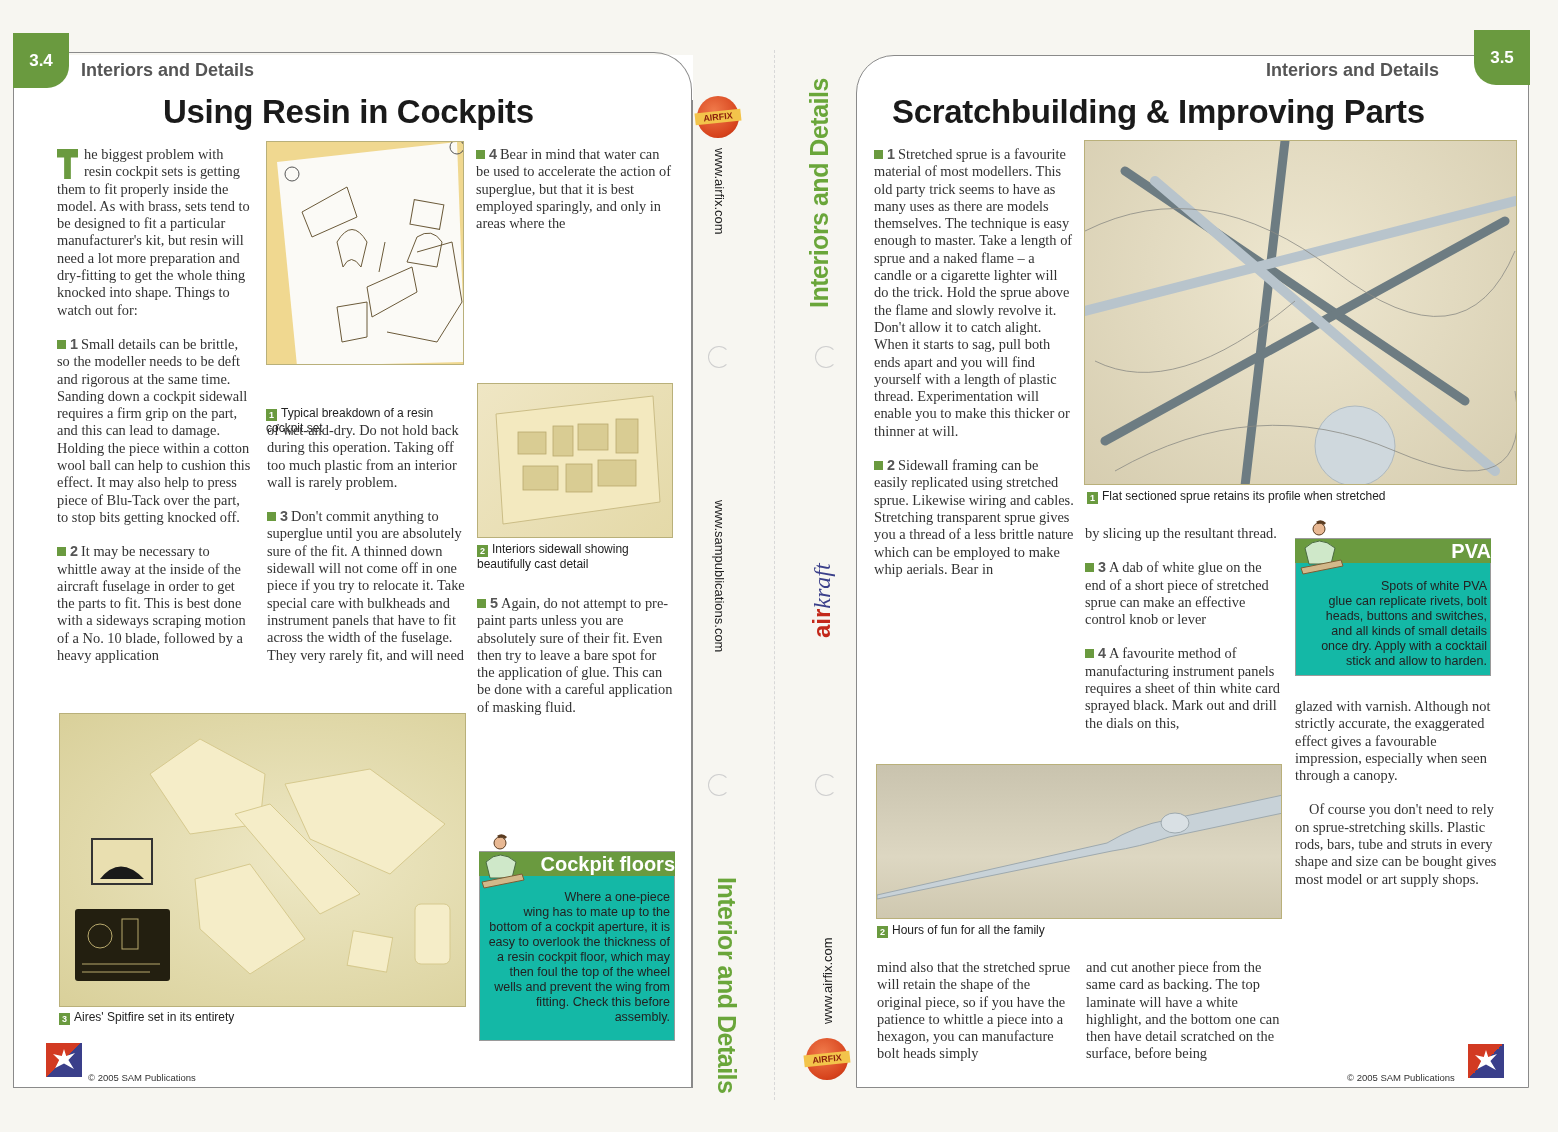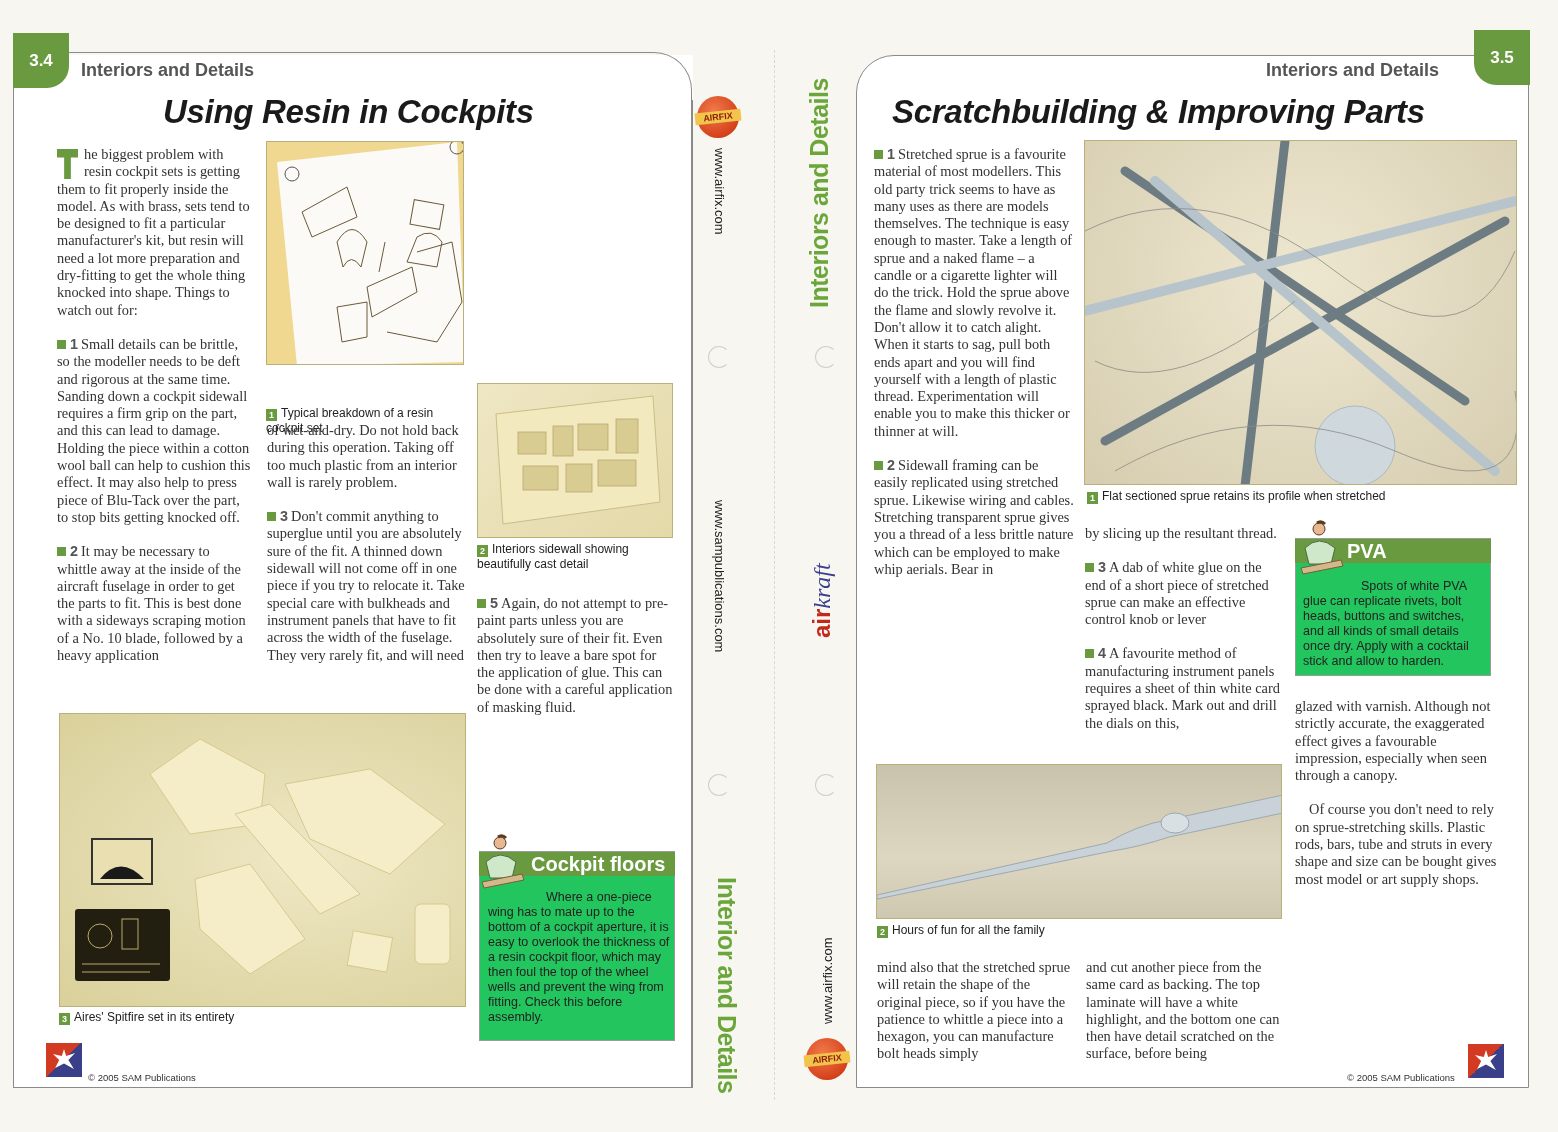--- a/index.html
+++ b/index.html
@@ -11,35 +11,35 @@
   #left-frame { left: 13px; top: 55px; width: 680px; height: 1033px; border-top: none; border-right: none; border-radius: 0; }
   #left-frame-top { position: absolute; left: 68px; top: 52px; width: 624px; height: 50px; border-top: 1.5px solid #8a8a8a; border-right: 1.5px solid #8a8a8a; border-radius: 0 38px 0 0; }
   #left-frame-right { position: absolute; left: 691px; top: 100px; width: 2px; height: 988px; background: #8a8a8a; }
   #right-frame { left: 856px; top: 55px; width: 673px; height: 1033px; }
 
   .tab { position: absolute; color: #fff; font-family: "Liberation Sans", sans-serif; font-weight: bold; font-size: 17px; display: flex; align-items: center; justify-content: center; }
   #tab-left { left: 13px; top: 33px; width: 56px; height: 55px; border-radius: 0 0 22px 0; }
   #tab-right { left: 1474px; top: 30px; width: 56px; height: 55px; border-radius: 0 0 0 22px; }
 
   .section-label { position: absolute; font-family: "Liberation Sans", sans-serif; font-weight: bold; font-size: 18px; color: #555; }
-  .title { position: absolute; font-family: "Liberation Sans", sans-serif; font-weight: bold; font-size: 33px; color: #1a1a1a; letter-spacing: -0.3px; font-style: italic; }
+  .title { position: absolute; font-family: "Liberation Sans", sans-serif; font-weight: bold; font-size: 33px; color: #1a1a1a; letter-spacing: -0.3px; }
 
   .col { position: absolute; font-size: 14.4px; line-height: 17.3px; color: #333; }
   .col p { margin-bottom: 17px; }
   .bullet { display: inline-block; width: 9px; height: 9px; background: #6a9a3f; margin-right: 4px; vertical-align: 0px; }
   .num { font-family: "Liberation Sans", sans-serif; font-weight: bold; color: #555; margin-right: 3px; }
   .dropcap { float: left; width: 21px; height: 30px; background: #6a9a3f; margin: 3px 6px 0 0; position: relative; }
   .dropcap-t { clip-path: polygon(0 0, 100% 0, 100% 28%, 66% 28%, 66% 100%, 34% 100%, 34% 28%, 0 28%); }
   .dropcap-i { width: 11px; }
 
   .photo { position: absolute; border: 1px solid #b9b07a; overflow: hidden; }
   .caption { position: absolute; font-family: "Liberation Sans", sans-serif; font-size: 12px; line-height: 14px; color: #222; }
   .cap-num { display: inline-block; width: 11px; height: 12px; background: #6a9a3f; color: #fff; font-size: 9px; font-weight: bold; text-align: center; line-height: 12px; margin-right: 4px; vertical-align: -1px; }
 
-  .tipbox { position: absolute; border: 1px solid #9a9a9a; background: #22c55e; }
+  .tipbox { position: absolute; border: 1px solid #9a9a9a; background: #14b8a6; text-align: right; }
   .tip-head { position: absolute; height: 24px; color: #fff; font-family: "Liberation Sans", sans-serif; font-weight: bold; font-size: 20px; line-height: 24px; padding-left: 52px; }
   .tip-body { position: absolute; font-family: "Liberation Sans", sans-serif; font-size: 12.5px; line-height: 15px; color: #222; }
   .tip-body .indent { display: inline-block; width: 58px; }
 
   .vert { position: absolute; transform-origin: 0 0; white-space: nowrap; }
   .vert-green { font-family: "Liberation Sans", sans-serif; font-weight: bold; font-size: 25px; color: #6aa63a; letter-spacing: -0.5px; }
   .vert-url { font-family: "Liberation Sans", sans-serif; font-size: 13px; color: #222; }
   .airfix-logo { position: absolute; width: 42px; height: 42px; border-radius: 50%; background: radial-gradient(circle at 40% 35%, #f07a4a, #d6421c 70%, #a52e10); }
   .airfix-logo span { position: absolute; left: -2px; top: 15px; width: 46px; height: 12px; background: #f3c44b; color: #8a1d0b; font-family: "Liberation Sans", sans-serif; font-weight: bold; font-size: 9px; text-align: center; line-height: 12px; transform: rotate(-6deg); }
 
@@ -90,20 +90,21 @@
   </svg>
 </div>
 <div class="caption" style="left:266px; top:369px; width:200px;margin-top:37px;"><span class="cap-num">1</span><span>Typical breakdown of a resin cockpit set</span></div>
 
 <div class="col" style="left:267px; top:422px; width:200px;">
   <p>of wet-and-dry. Do not hold back during this operation. Taking off too much plastic from an interior wall is rarely problem.</p>
   <p><span class="bullet"></span><span class="num">3</span><span>Don't commit anything to superglue until you are absolutely sure of the fit. A thinned down sidewall will not come off in one piece if you try to relocate it. Take special care with bulkheads and instrument panels that have to fit across the width of the fuselage. They very rarely fit, and will need</span></p>
 </div>
 
 <div class="col" style="left:476px; top:146px; width:200px;">
+  <p><span class="bullet"></span><span class="num">4</span><span>Bear in mind that water can be used to accelerate the action of superglue, but that it is best employed sparingly, and only in areas where the</span></p>
 </div>
 
 <div class="photo" style="left:477px; top:383px; width:196px; height:155px; background:linear-gradient(135deg,#efe6c4,#e4d9a8);">
   <svg width="196" height="155">
     <polygon points="18,30 175,12 182,118 25,140" fill="#f3e9bf" stroke="#cbbd86"></polygon>
     <g fill="#d9cc93" stroke="#b8a96d" stroke-width="0.8">
       <rect x="40" y="48" width="28" height="22"></rect>
         <rect x="75" y="42" width="20" height="30"></rect>
       <rect x="100" y="40" width="30" height="26"></rect>
         <rect x="138" y="35" width="22" height="34"></rect>

